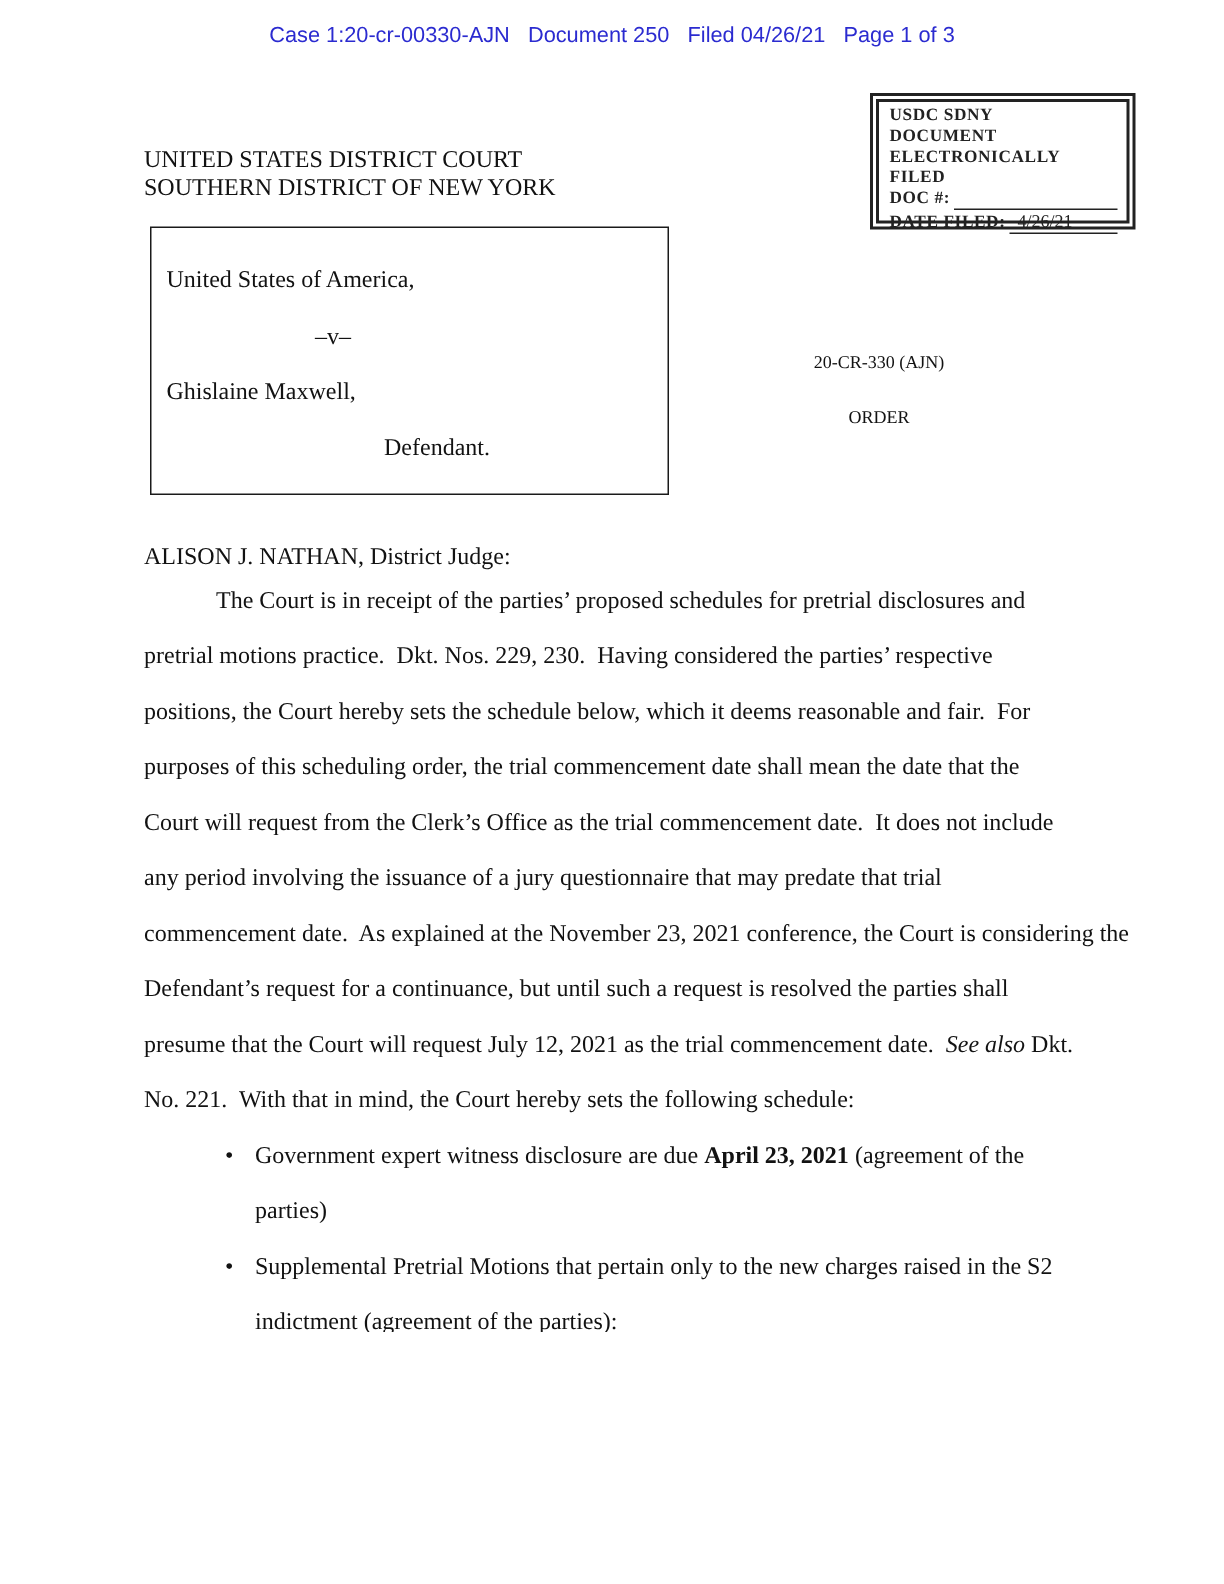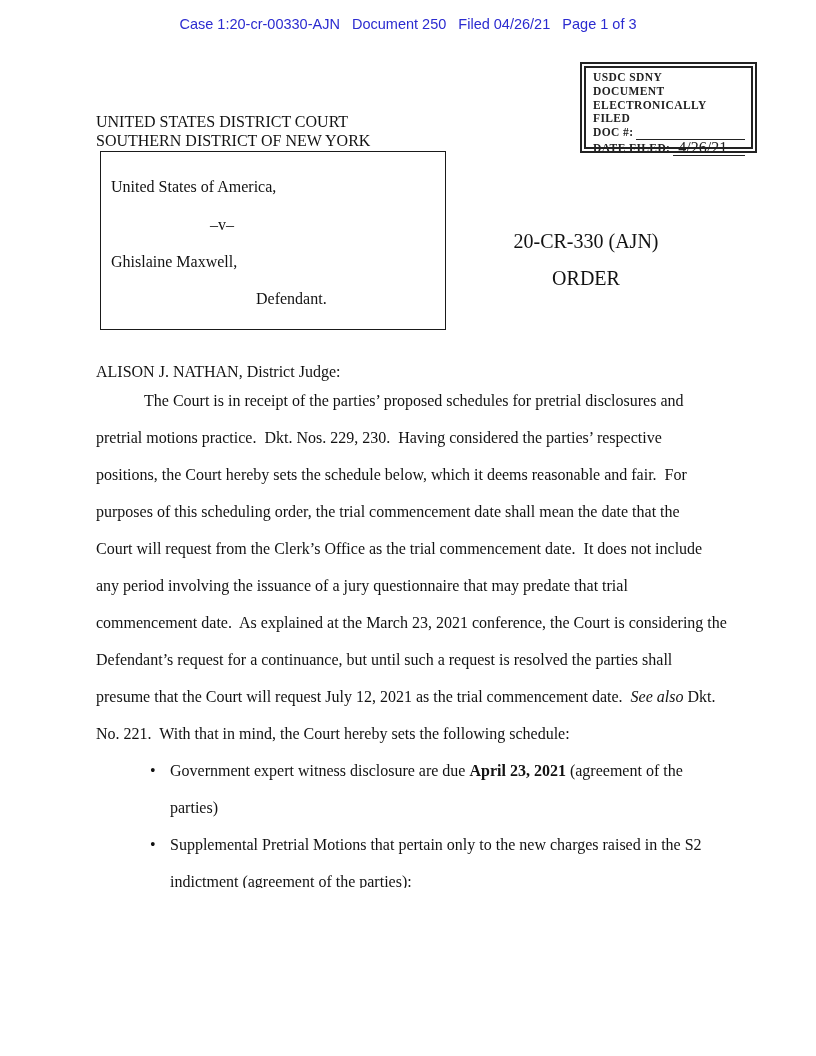--- a/index.html
+++ b/index.html
@@ -26,39 +26,39 @@
     border:2px solid #222; height:100%; box-sizing:border-box;
     padding:3px 6px 3px 7px;
     display:flex; flex-direction:column; justify-content:space-between;
     font-weight:bold; font-size:11.5px; line-height:13.8px;
     letter-spacing:0.4px; color:#222;
   }
   .stamp-row { display:flex; align-items:flex-end; }
   .stamp-underline { flex:1; border-bottom:1.5px solid #222; margin-left:3px; height:12px; }
   .stamp-date-value {
     flex:1; border-bottom:1.5px solid #222; margin-left:3px;
-    font-weight:normal; letter-spacing:0; font-size:16px; line-height:15px;
+    font-weight:normal; letter-spacing:0; font-size:12px; line-height:15px;
     padding-left:5px;
   }
 
   
-  .court-name { position:absolute; left:96px; top:113px; font-size:16px; line-height:18.5px; }
+  .court-name { position:absolute; left:96px; top:98px; font-size:16px; line-height:18.5px; }
 
   
   .caption-box {
     position:absolute; left:100px; top:151px; width:346px; height:179px;
     border:1.5px solid #1a1a1a; box-sizing:border-box; font-size:16px;
   }
   .cap-plaintiff  { position:absolute; left:10px;  top:26px; }
   .cap-versus     { position:absolute; left:109px; top:64px; }
   .cap-defendant  { position:absolute; left:10px;  top:101px; }
   .cap-deflabel   { position:absolute; left:155px; top:138px; }
 
   
-  .case-ref { position:absolute; left:450px; top:233px; width:272px; text-align:center; font-size:20px; line-height:17px; }
+  .case-ref { position:absolute; left:450px; top:233px; width:272px; text-align:center; font-size:12px; line-height:17px; }
   .doc-title { margin-top:20px; }
 
   
   .judge-line { position:absolute; left:96px; top:351px; font-size:16px;margin-top:12px; }
 
   
   .body-flow { position:absolute; left:96px; top:382px; width:648px; }
   .bline { line-height:37px; font-size:16px; white-space:pre; }
   .indent1 { padding-left:48px; }
   .it { font-style:italic; }
@@ -112,21 +112,21 @@
 
   <div class="judge-line">ALISON J. NATHAN, District Judge:</div>
 
   <div class="body-flow">
     <div class="bline indent1">The Court is in receipt of the parties’ proposed schedules for pretrial disclosures and</div>
     <div class="bline">pretrial motions practice.  Dkt. Nos. 229, 230.  Having considered the parties’ respective</div>
     <div class="bline">positions, the Court hereby sets the schedule below, which it deems reasonable and fair.  For</div>
     <div class="bline">purposes of this scheduling order, the trial commencement date shall mean the date that the</div>
     <div class="bline">Court will request from the Clerk’s Office as the trial commencement date.  It does not include</div>
     <div class="bline">any period involving the issuance of a jury questionnaire that may predate that trial</div>
-    <div class="bline">commencement date.  As explained at the March 23, 2021 conference, the Court is considering the</div>
+    <div class="bline">commencement date.  As explained at the November 23, 2021 conference, the Court is considering the</div>
     <div class="bline">Defendant’s request for a continuance, but until such a request is resolved the parties shall</div>
     <div class="bline"><span>presume that the Court will request July 12, 2021 as the trial commencement date.  </span><span class="it">See also</span><span> Dkt.</span></div>
     <div class="bline">No. 221.  With that in mind, the Court hereby sets the following schedule:</div>
 
     <div class="bline bullet-l1"><span class="glyph">•</span><span>Government expert witness disclosure are due </span><span class="bd">April 23, 2021</span><span> (agreement of the</span></div>
     <div class="bline bullet-l2">parties)</div>
 
     <div class="bline bullet-l1"><span class="glyph">•</span><span>Supplemental Pretrial Motions that pertain only to the new charges raised in the S2</span></div>
     <div class="bline bullet-l2">indictment (agreement of the parties):</div>
 

